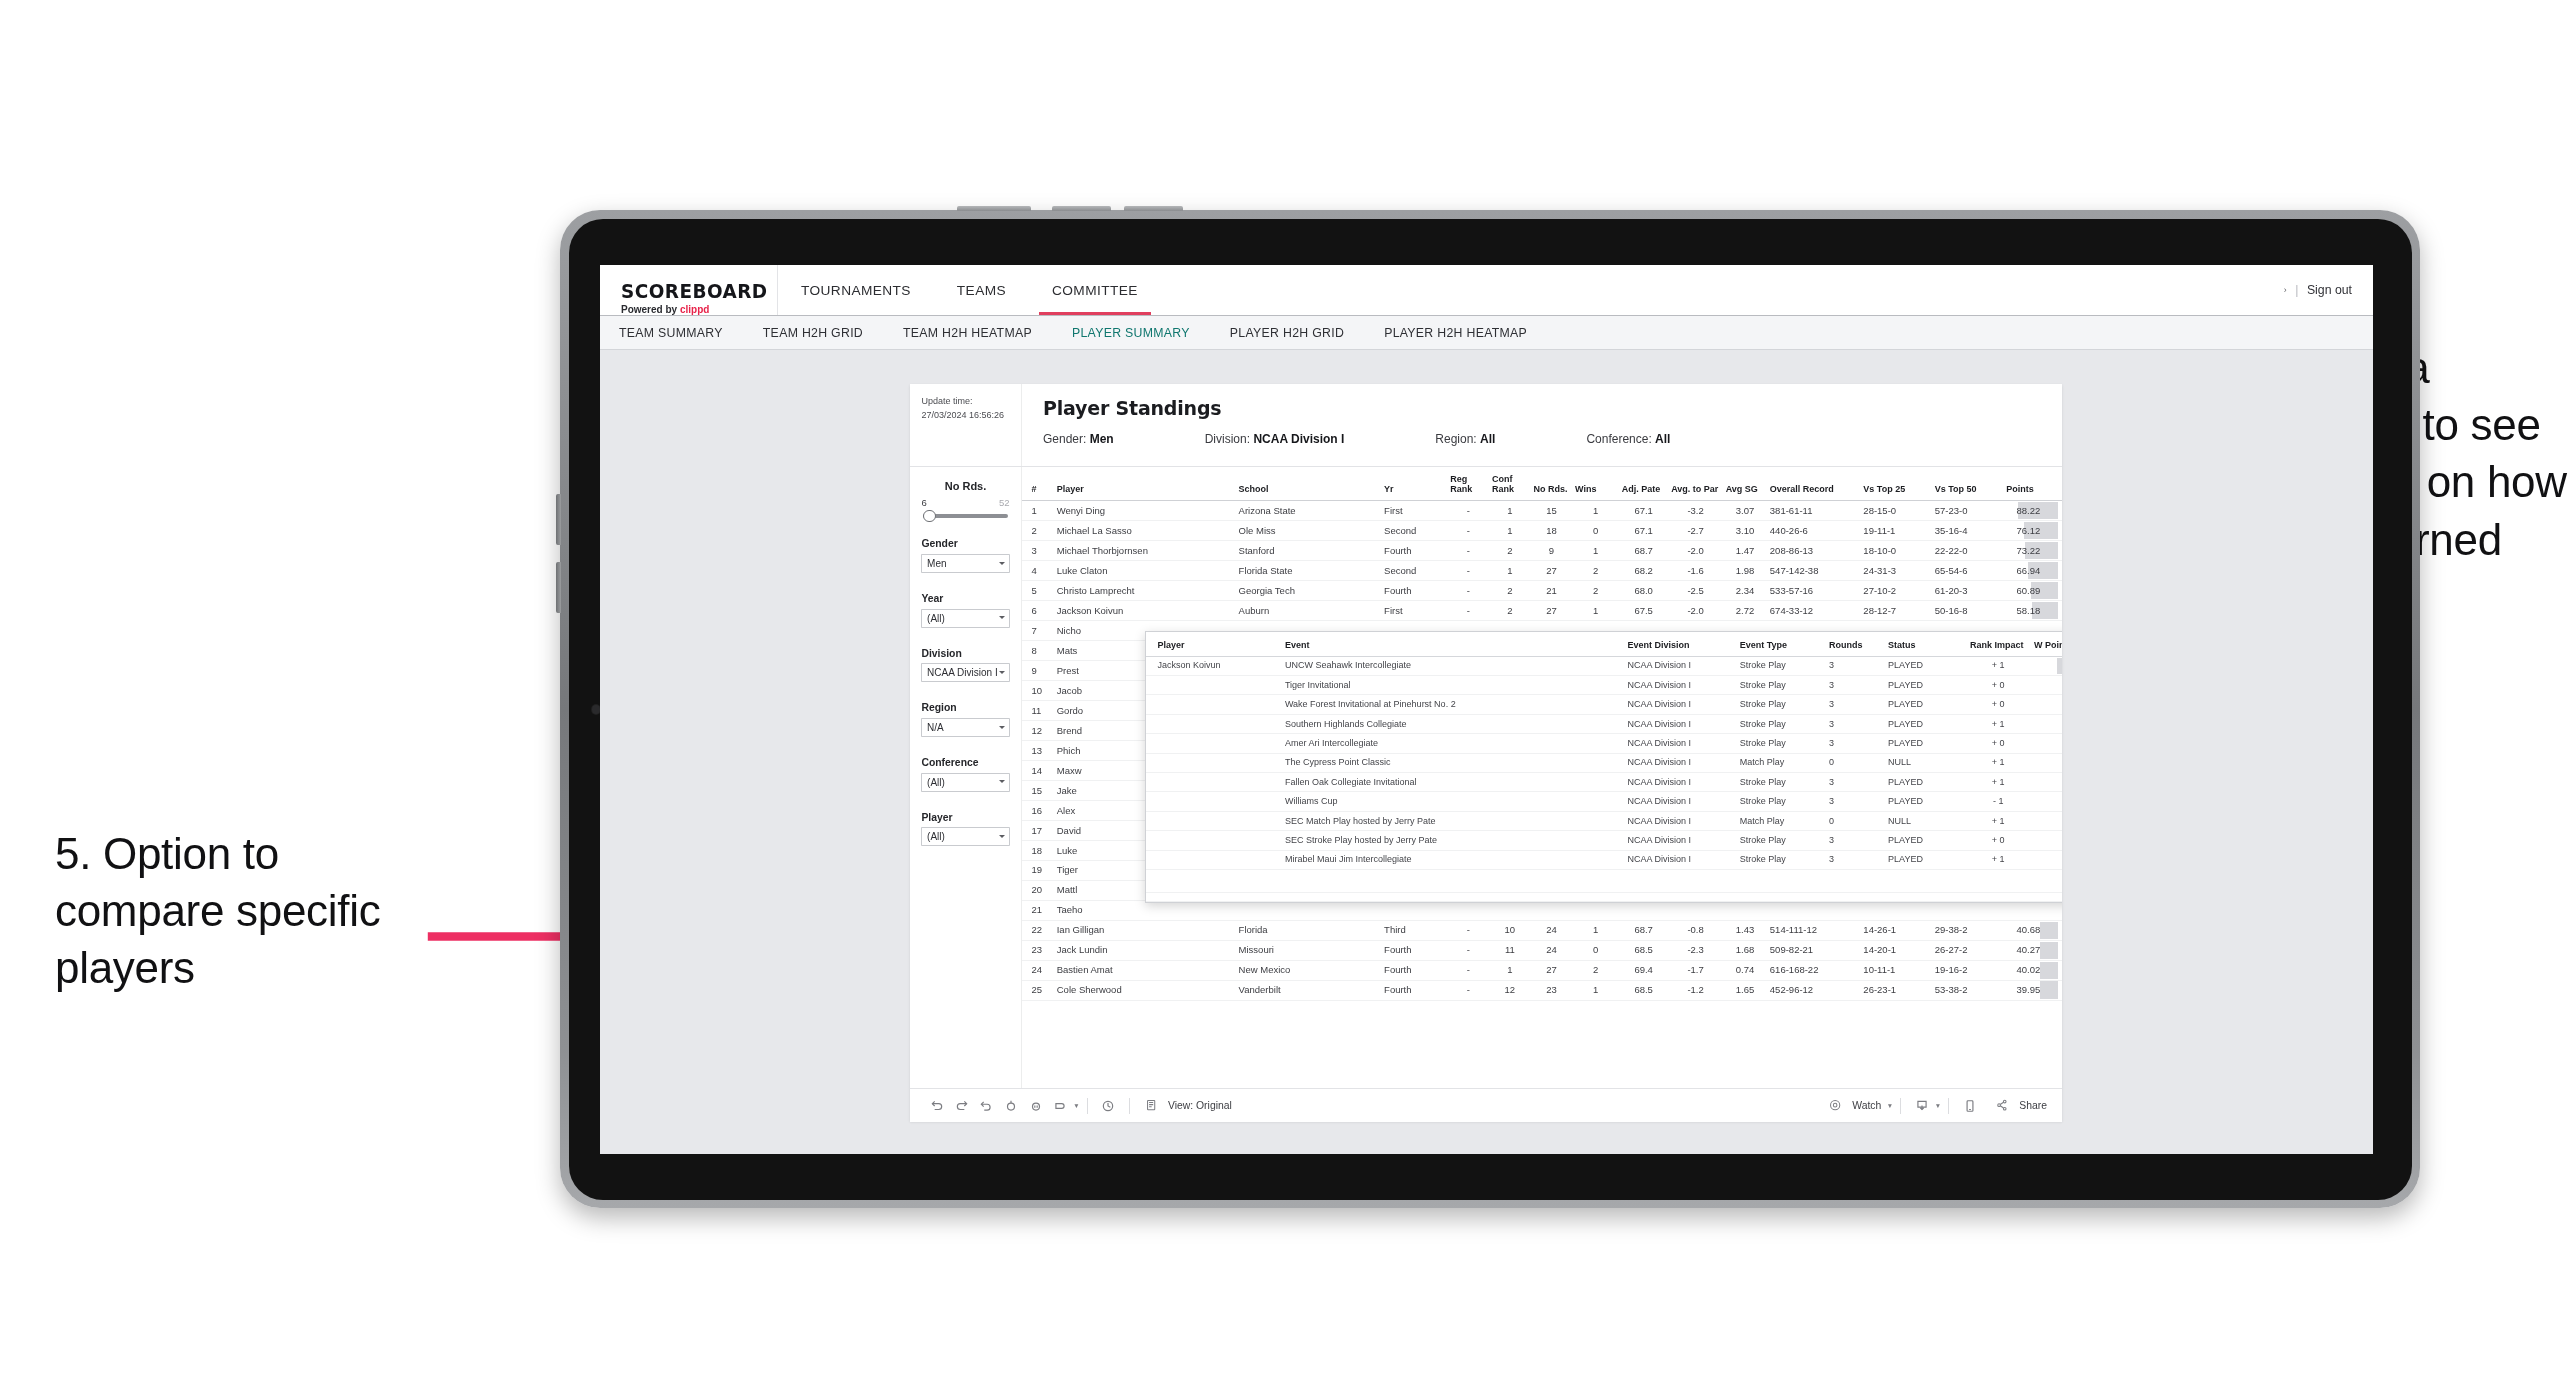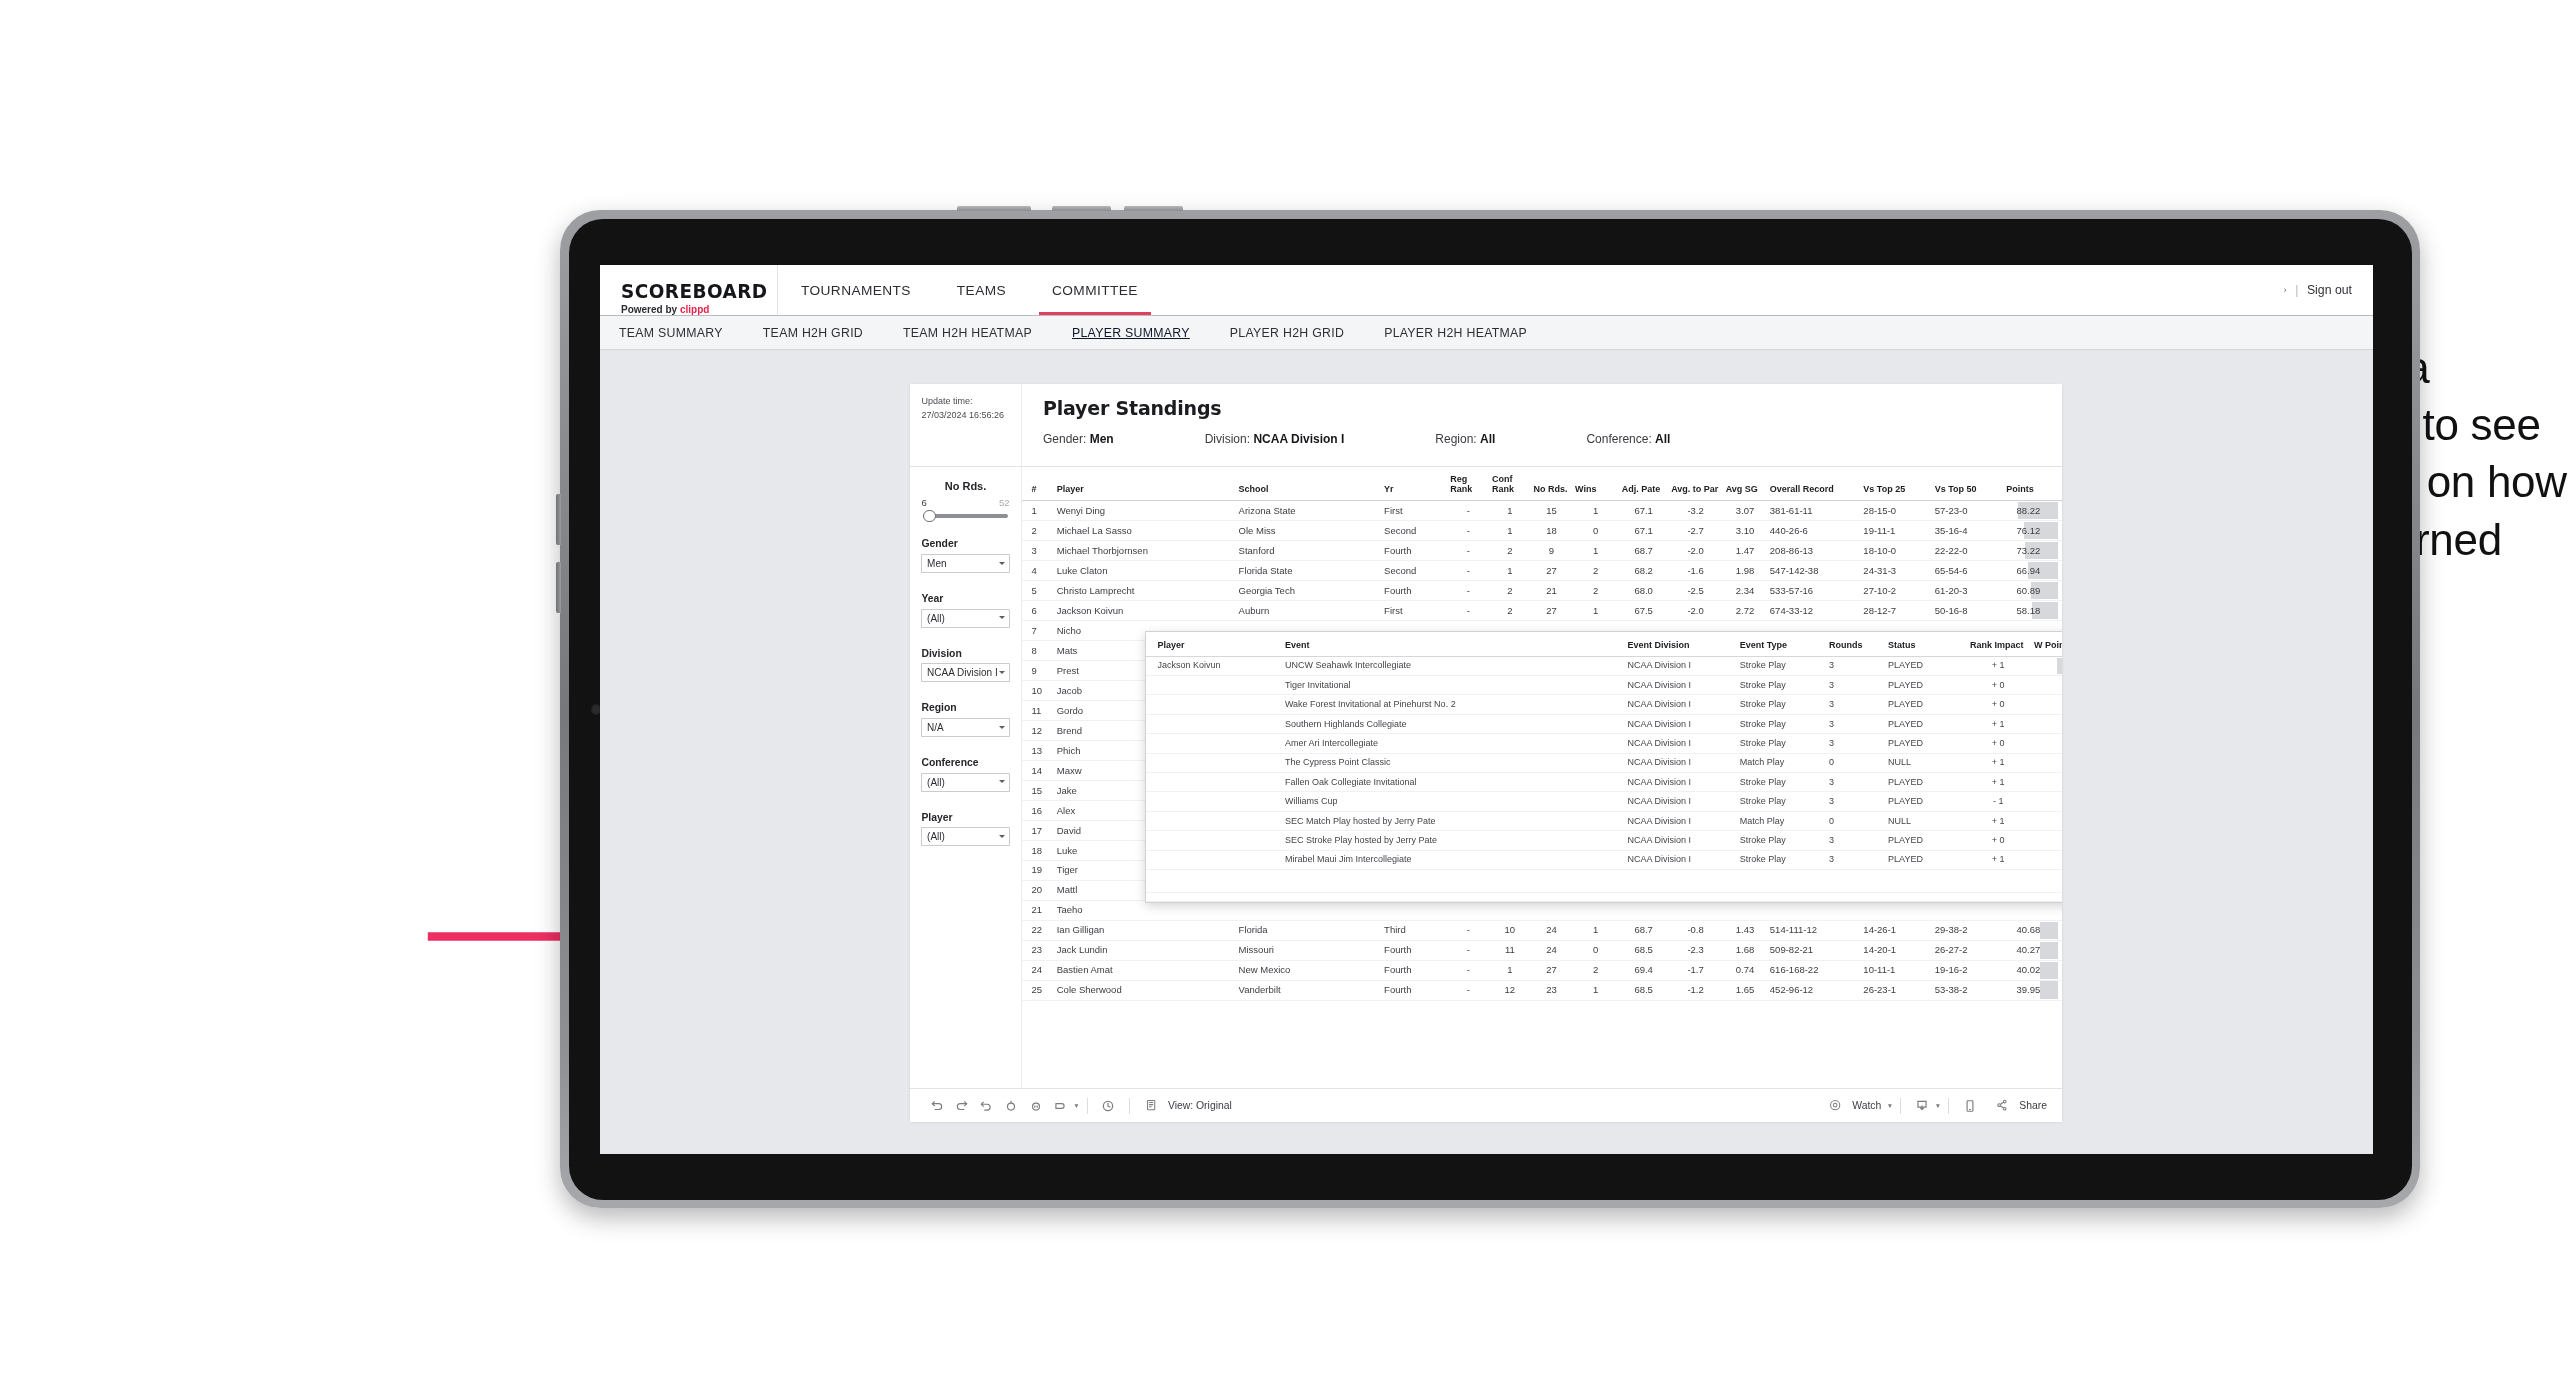--- a/index.html
+++ b/index.html
@@ -144,21 +144,21 @@
     padding-left: 19px;
   }
   .subnav-item {
     padding: 0 20px;
     font-size: 12.3px;
     color: #2e2f34;
     letter-spacing: 0.3px;
     cursor: pointer;
   }
   .subnav-item:first-child { padding-left: 0; }
-  .subnav-item.active { color: #0f172a; text-decoration: underline; }
+  .subnav-item.active { color: #0f766e; }
 
   
   #canvas {
     position: absolute; left: 0; top: 85px; right: 0; bottom: 0;
     background: #e7e8eb;
     padding: 34px 0 0 0;
   }
 
   #viz {
     position: absolute;
@@ -353,20 +353,21 @@
 
 <div id="slide">
 
   <div class="annot-text" id="annot-right">4. Hover over a player’s points to see additional data on how points were earned</div>
 
   <svg class="arrow" style="left:1712px; top:587px;" width="445" height="104" viewBox="0 0 470 110">
     <line x1="460" y1="16" x2="88" y2="86" stroke="#ED2F63" stroke-width="9"></line>
     <polygon points="78,88 128,62 122,100" fill="#ED2F63"></polygon>
   </svg>
 
+  <div class="annot-text" id="annot-left">5. Option to compare specific players</div>
 
   <svg class="arrow" style="left:424px; top:908px;" width="426" height="57" viewBox="0 0 450 60">
     <line x1="4" y1="30" x2="392" y2="30" stroke="#ED2F63" stroke-width="9"></line>
     <polygon points="404,30 360,10 360,50" fill="#ED2F63"></polygon>
   </svg>
 
   <div id="tablet">
     <div id="tablet-outer"></div>
     <div class="side-btn" style="top:284px; height:51px;"></div>
     <div class="side-btn" style="top:352px; height:51px;"></div>

